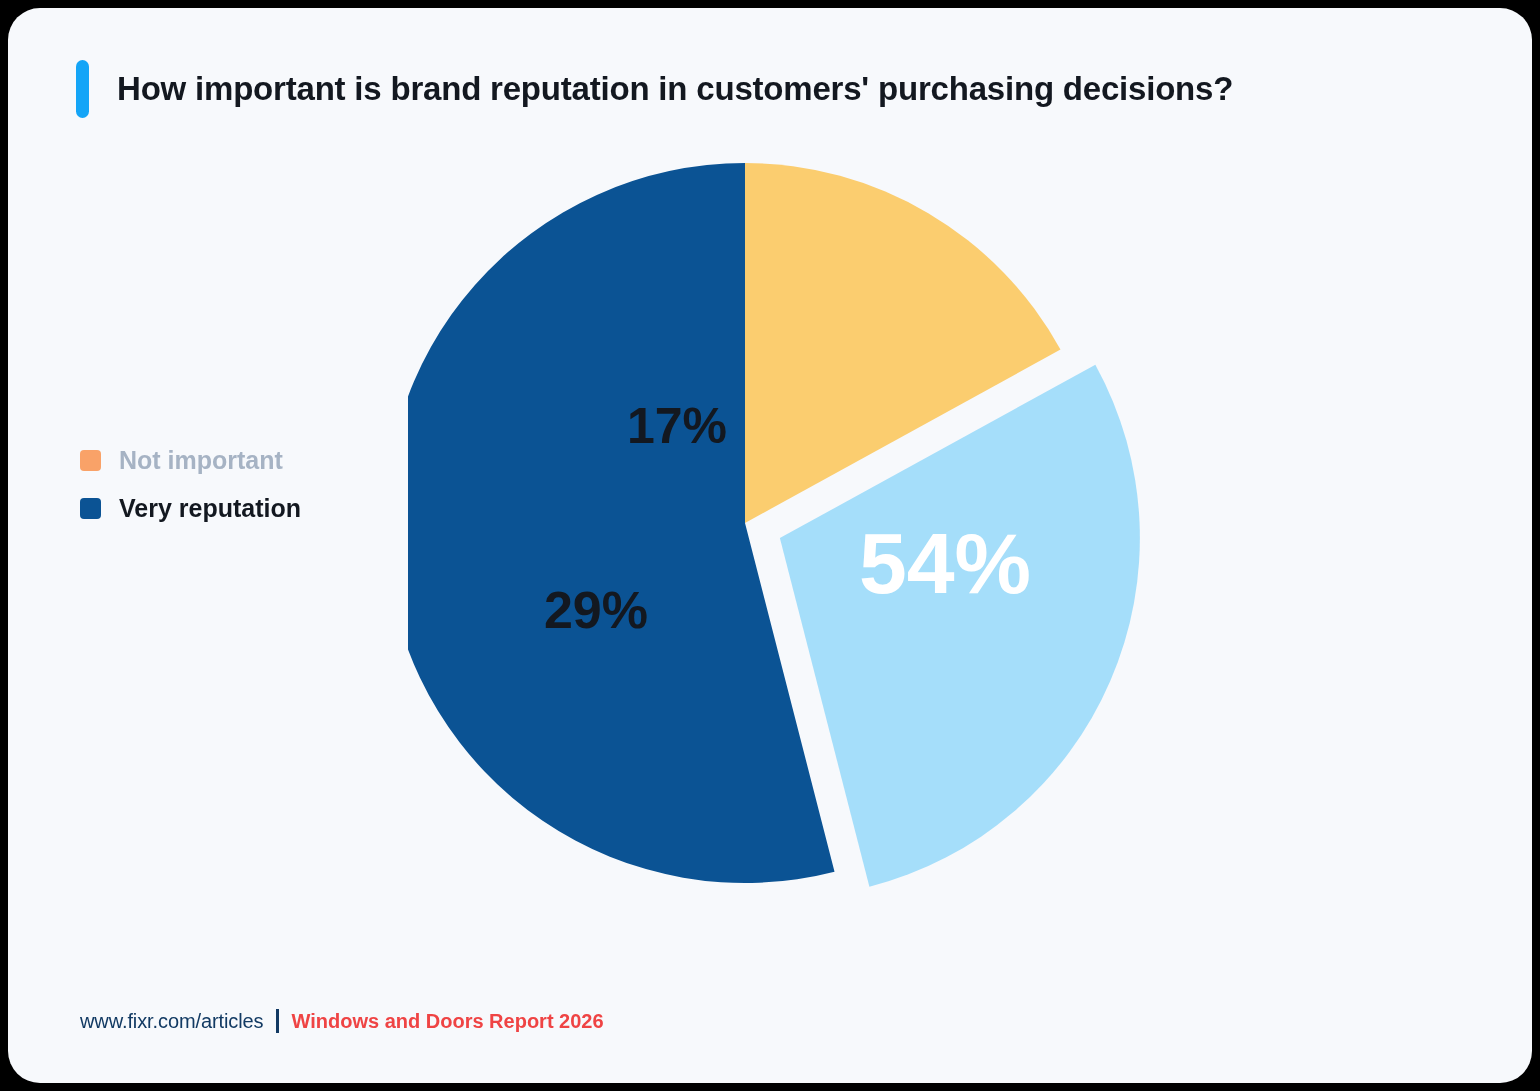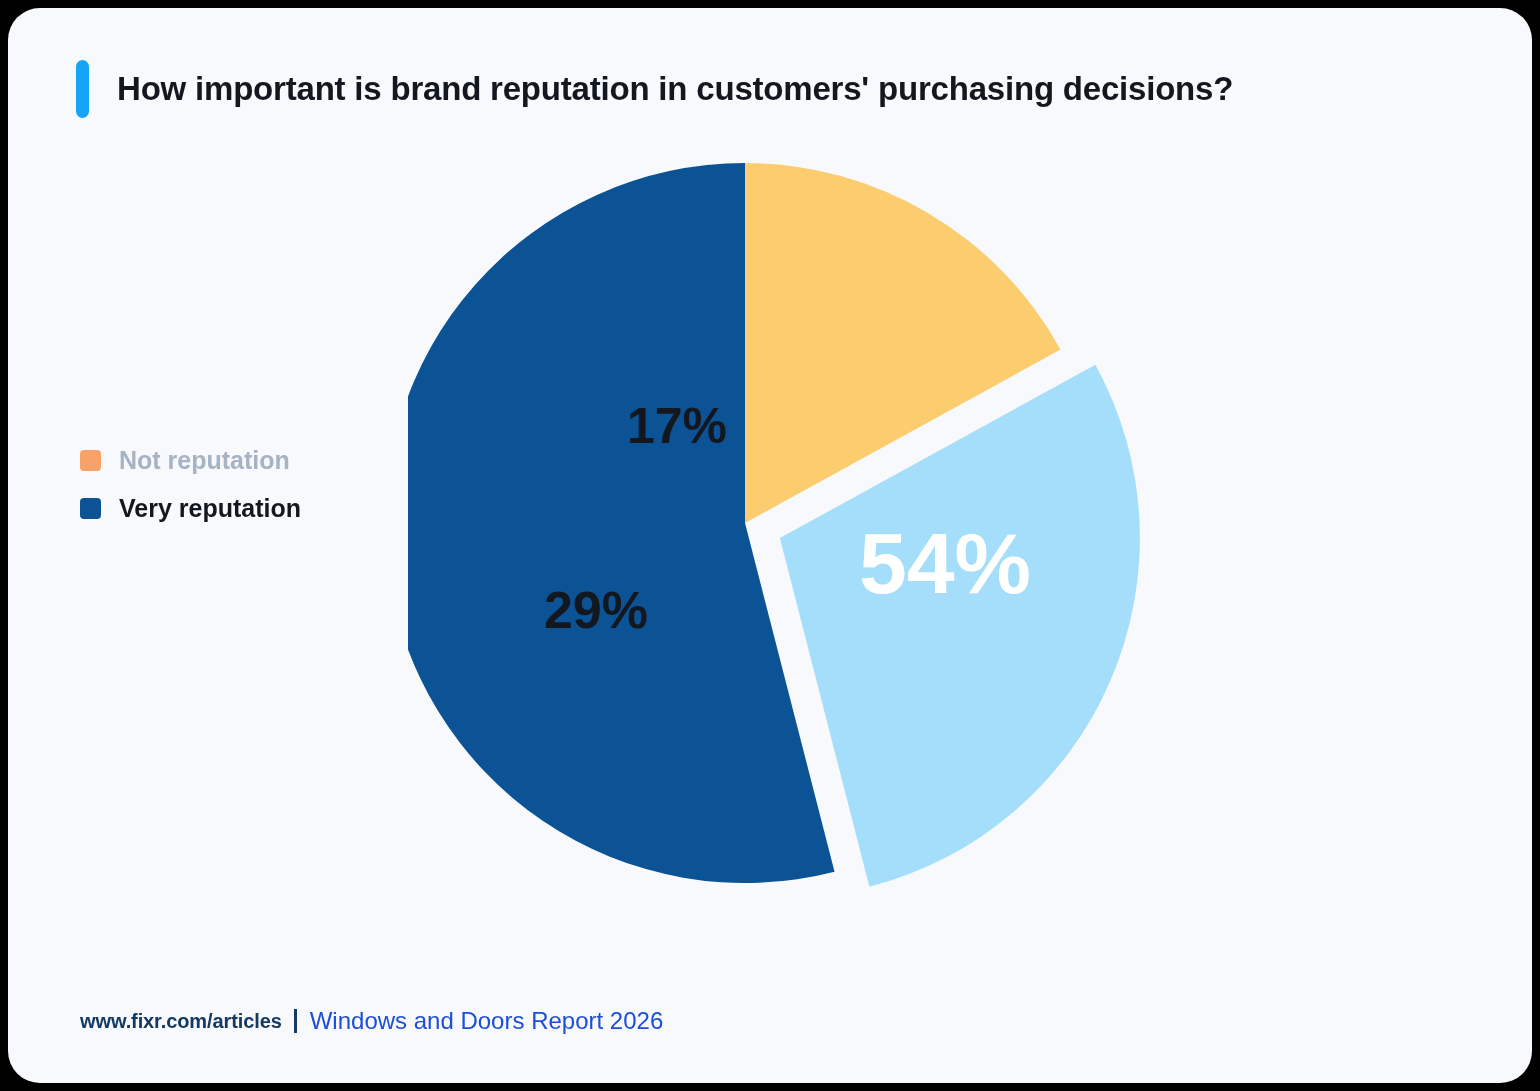--- a/index.html
+++ b/index.html
@@ -98,51 +98,51 @@
   #footer {
     position: absolute;
     left: 72px;
     bottom: 48px;
     display: flex;
     align-items: center;
     height: 28px;
   }
   #footer-site {
     font-size: 20px;
-    font-weight: bold;
+    font-weight: normal;
     color: #123A63;
     letter-spacing: -0.1px;
   }
   #footer-divider {
     width: 3px;
     height: 24px;
     background: #123A63;
     margin: 0 13px 0 12px;
     flex: 0 0 auto;
   }
   #footer-report {
-    font-size: 24px;
-    font-weight: normal;
-    color: #1d4ed8;
+    font-size: 20px;
+    font-weight: bold;
+    color: #ef4444;
   }
 </style>
 </head>
 <body>
 
 <div id="card">
 
   <div id="header">
     <div id="accent-bar"></div>
     <div id="page-title">How important is brand reputation in customers' purchasing decisions?</div>
   </div>
 
   <div id="legend">
     <div class="legend-item dim">
       <span class="legend-swatch" style="background:#F9A268"></span>
-      <span class="legend-label">Not reputation</span>
+      <span class="legend-label">Not important</span>
     </div>
     <div class="legend-item">
       <span class="legend-swatch" style="background:#0B5394"></span>
       <span class="legend-label">Very reputation</span>
     </div>
   </div>
 
   <div id="chart-area">
     <svg id="pie-svg" viewBox="0 0 760 790">
 

